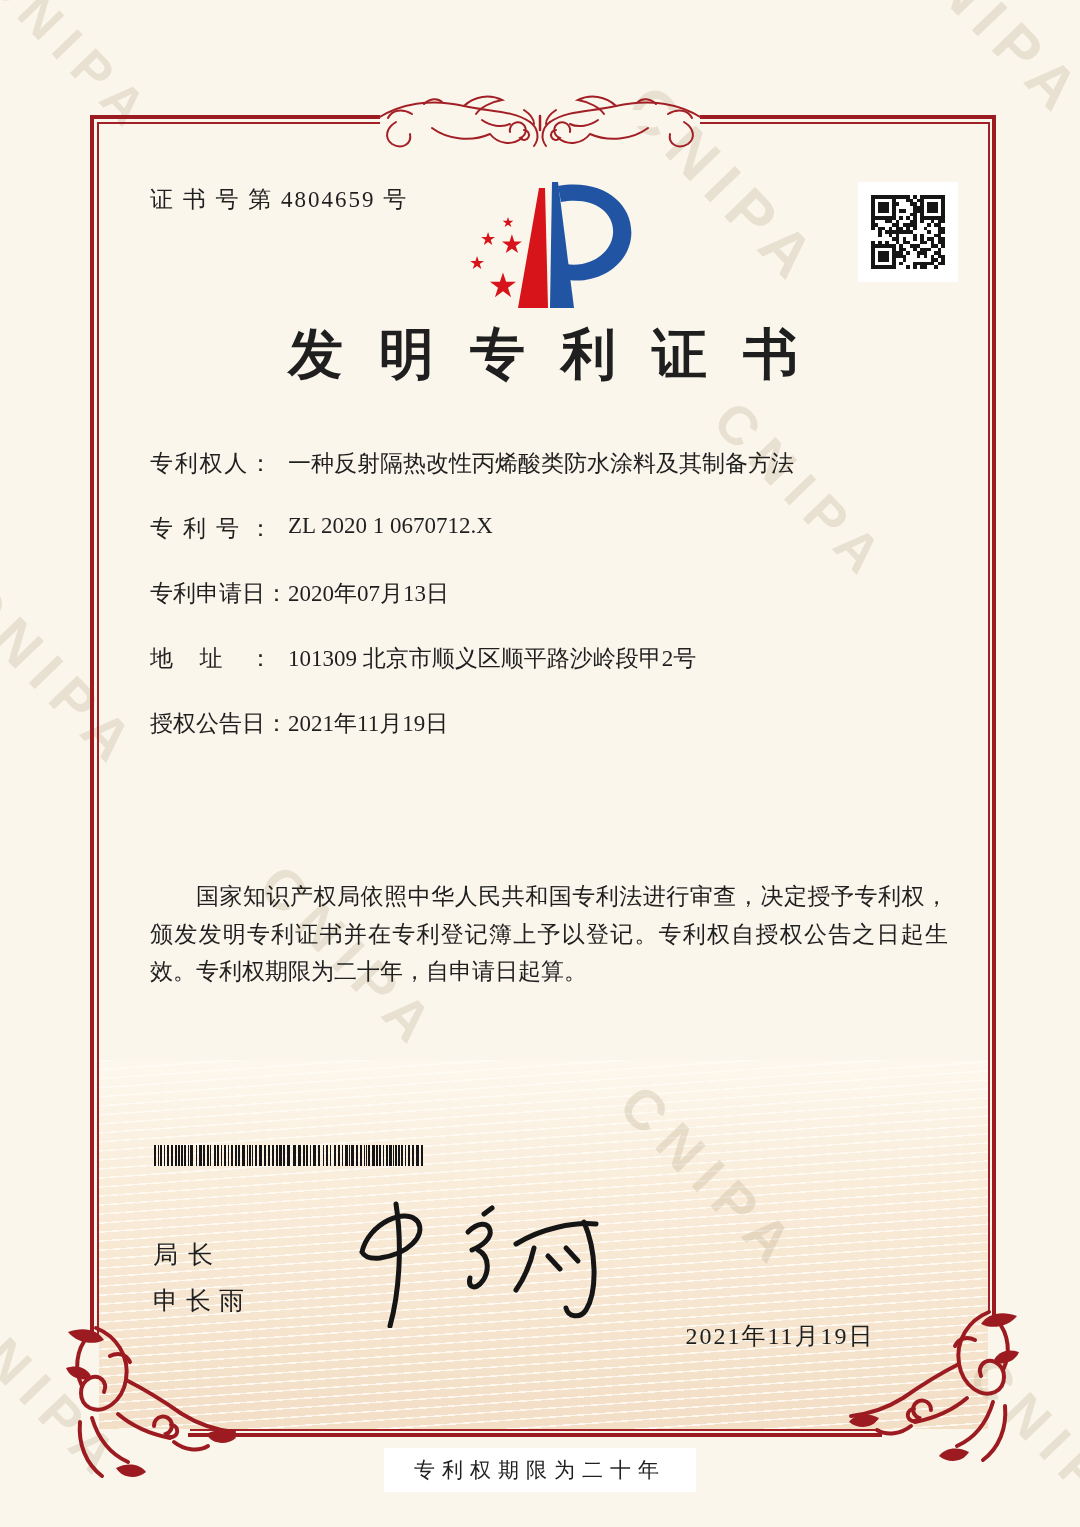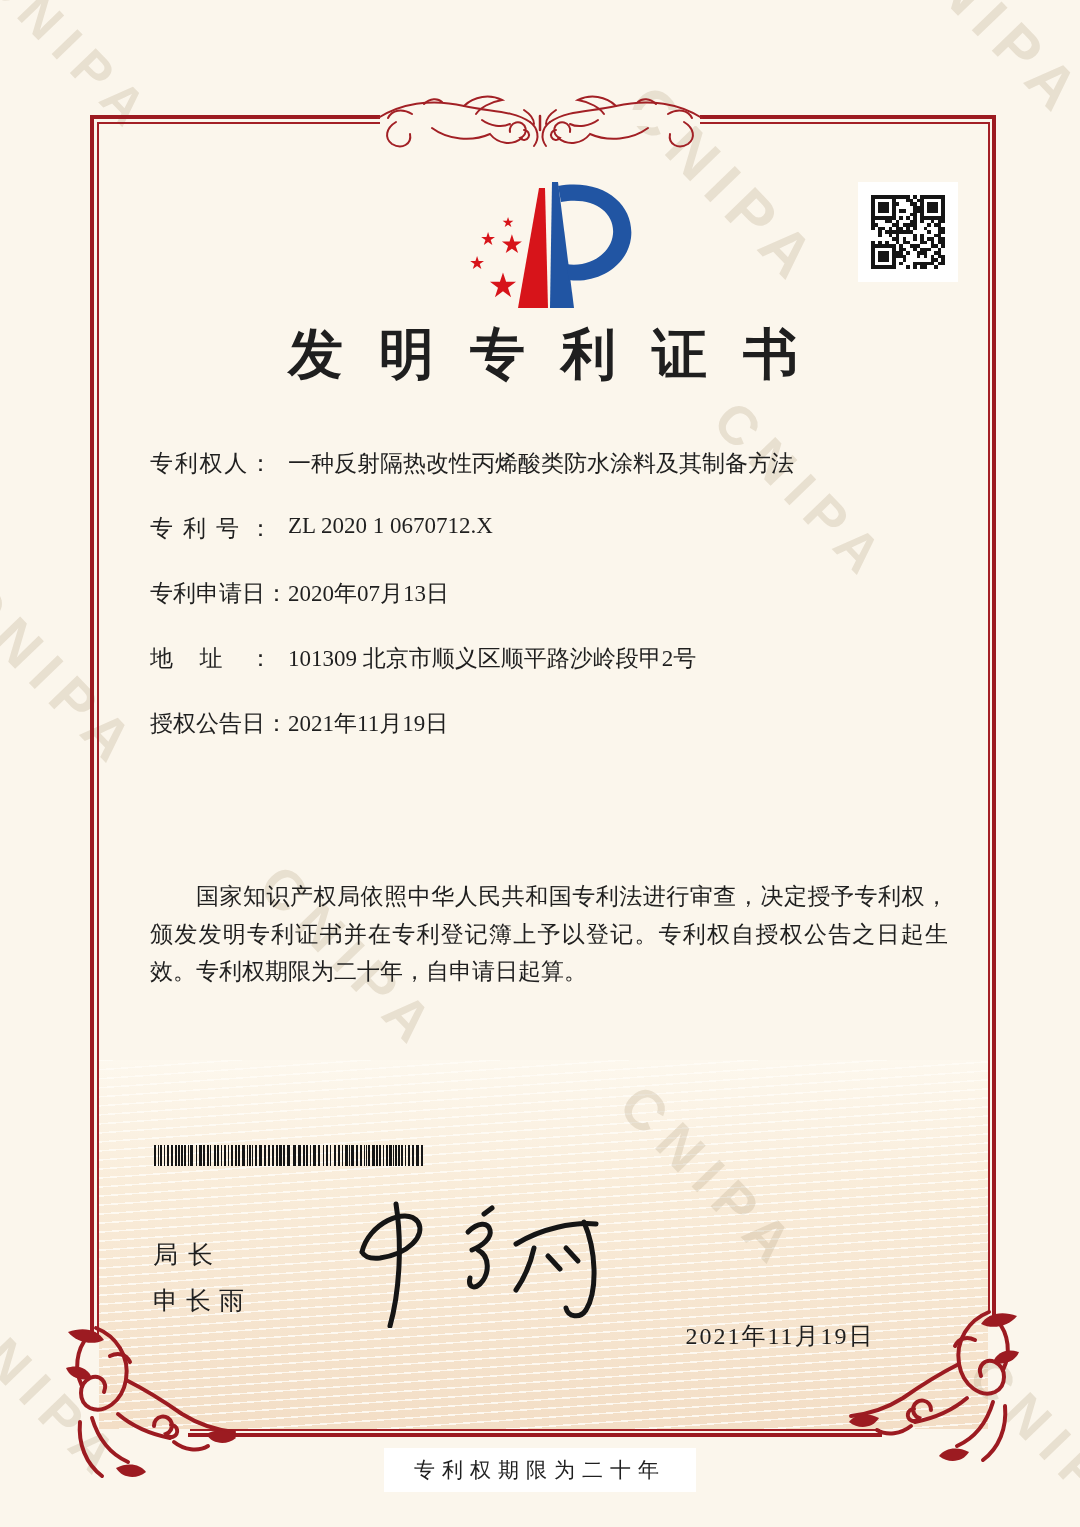--- a/index.html
+++ b/index.html
@@ -166,20 +166,21 @@
       <path d="M52,34 C60,30 68,32 72,40"></path>
     </g>
     <g fill="currentColor">
       <path d="M10,10 C26,4 40,8 46,18 C34,24 18,20 10,10 Z"></path>
       <path d="M8,46 C20,42 30,46 34,56 C24,60 12,56 8,46 Z"></path>
       <path d="M58,146 C70,140 82,142 88,150 C78,158 64,156 58,146 Z"></path>
       <path d="M148,112 C160,106 172,108 178,116 C168,124 154,122 148,112 Z"></path>
     </g>
   </svg>
 
+  <div class="certno">证 书 号 第 4804659 号</div>
 
   <div class="logo">
     <svg width="200" height="150" viewBox="0 0 200 150">
       <polygon points="84,12 90,12 93,132 63,132" fill="var(--logo-red)"></polygon>
       <polygon points="97,6 103,6 119,132 95,132" fill="var(--logo-blue)"></polygon>
       <path d="M103,10 C150,2 180,30 176,62 C172,92 140,108 114,104 L111,88 C134,92 156,78 158,58 C160,36 138,20 106,26 Z" fill="var(--logo-blue)"></path>
     </svg>
     <span class="star" style="left:53px;top:47px;font-size:14px">★</span>
     <span class="star" style="left:33px;top:63px;font-size:18px">★</span>
     <span class="star" style="left:57px;top:69px;font-size:26px">★</span>

